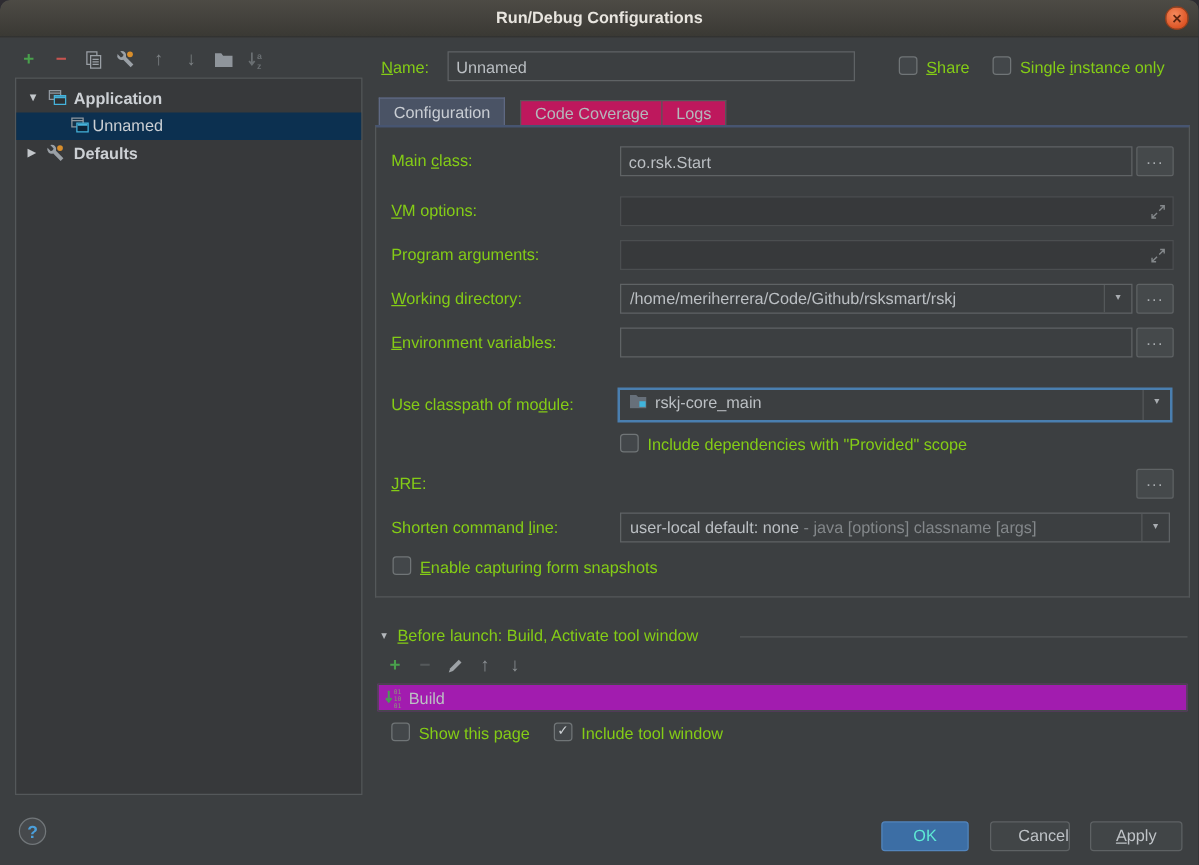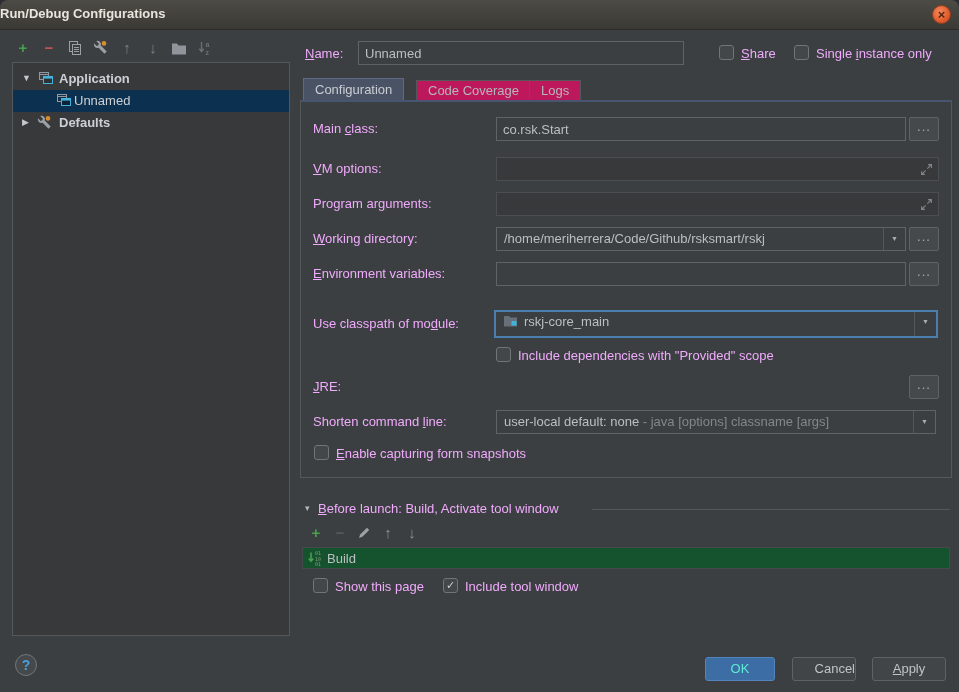--- a/index.html
+++ b/index.html
@@ -6,41 +6,41 @@
   html,body { background:#2e2c31; }
   body { font-family:"Liberation Sans", sans-serif; }
   .win { position:relative; width:959px; height:692px; background:#3c3f41; overflow:hidden;
          border-radius:8px 8px 0 0; color:#bbbfc3; font-size:13px; }
   u { text-decoration:underline; }
 
   
   .titlebar { position:absolute; left:0; top:0; width:100%; height:30px;
               background:linear-gradient(#4d4b45,#3a3934); border-bottom:1px solid #2c2b27;
               border-radius:8px 8px 0 0; }
-  .title { position:absolute; left:0; right:0; top:6px; text-align:left;
+  .title { position:absolute; left:0; right:0; top:6px; text-align:center;
            font-weight:bold; color:#e8e5df; font-size:13px; }
   .close-btn { position:absolute; right:8px; top:5px; width:19px; height:19px; border-radius:50%;
                background:radial-gradient(circle at 40% 35%, #f58a5d, #dd5526 70%);
                border:1px solid #96401d; text-align:center; line-height:17px;
                color:#5c2410; font-weight:bold; font-size:13px; cursor:default; }
 
   
   .tb-icon { position:absolute; width:18px; height:18px; text-align:center; line-height:17px;
              font-size:15px; font-weight:bold; }
   .tree-panel { position:absolute; left:12px; top:62px; width:278px; height:574px;
                 background:#37393b; border:1px solid #54585a; }
   .tree-row { position:absolute; left:0; width:100%; height:22px; }
   .tree-row.selected { background:#0c3050; }
   .tw { position:absolute; font-size:9px; color:#c3c7cb; top:5px; }
   .tree-label { position:absolute; top:3px; color:#ccd0d4; }
   .bold { font-weight:bold; }
   .ticon { position:absolute; top:3px; }
 
   
-  .lbl { position:absolute; color:#f0abfc; white-space:nowrap; }
+  .lbl { position:absolute; color:#84cc16; white-space:nowrap; }
   .tfield { position:absolute; height:24px; background:#3c3f41; border:1px solid #5f6365;
             color:#bbbfc3; font-size:13px; padding:0 6px; font-family:"Liberation Sans",sans-serif; }
   input.tfield { outline:none; }
   .tfield.dis { background:#37393b; border-color:#4b4e50; }
   .combo { position:absolute; height:24px; background:#3c3f41; border:1px solid #5f6365;
            line-height:22px; padding-left:7px; white-space:nowrap; overflow:hidden; }
   .combo .arrow { position:absolute; right:0; top:0; bottom:0; width:22px;
                   border-left:1px solid #54585a; text-align:center; font-size:7px;
                   line-height:22px; color:#a9adb1; }
   .combo.focus { border:2px solid #4a7fb0; line-height:20px; }
@@ -58,21 +58,21 @@
   
   .tab { position:absolute; border:1px solid #54585a; border-bottom:none; background:#be185d;
          color:#b4b8bc; padding:0 11px; }
   .tab.sel { background:#4a5365; border-color:#5f6983; color:#c9cdd3; }
   .panel { position:absolute; left:300px; top:100px; width:652px; height:378px;
            border:1px solid #54585a; border-top:2px solid #475571; background:#3c3f41; }
 
   
   .sep-line { position:absolute; height:1px; background:#54585a; }
   .bl-row { position:absolute; left:302px; top:547px; width:648px; height:22px;
-            background:#14532d; border:1px solid #45494b; }
+            background:#a21caf; border:1px solid #45494b; }
   .btn { position:absolute; height:24px; border-radius:3px; text-align:center; line-height:22px;
          background:#414547; border:1px solid #5e6264; color:#bfc3c7; }
   .btn.primary { background:#3c6ea5; border-color:#5285bd; color:#5eead4; font-weight:normal; }
   .help { position:absolute; left:15px; top:654px; width:22px; height:22px; border-radius:50%;
           background:#46494c; border:1px solid #72777a; text-align:center; line-height:20px;
           color:#4b9fdb; font-weight:bold; font-size:14px; }
 </style>
 </head>
 <body>
 

